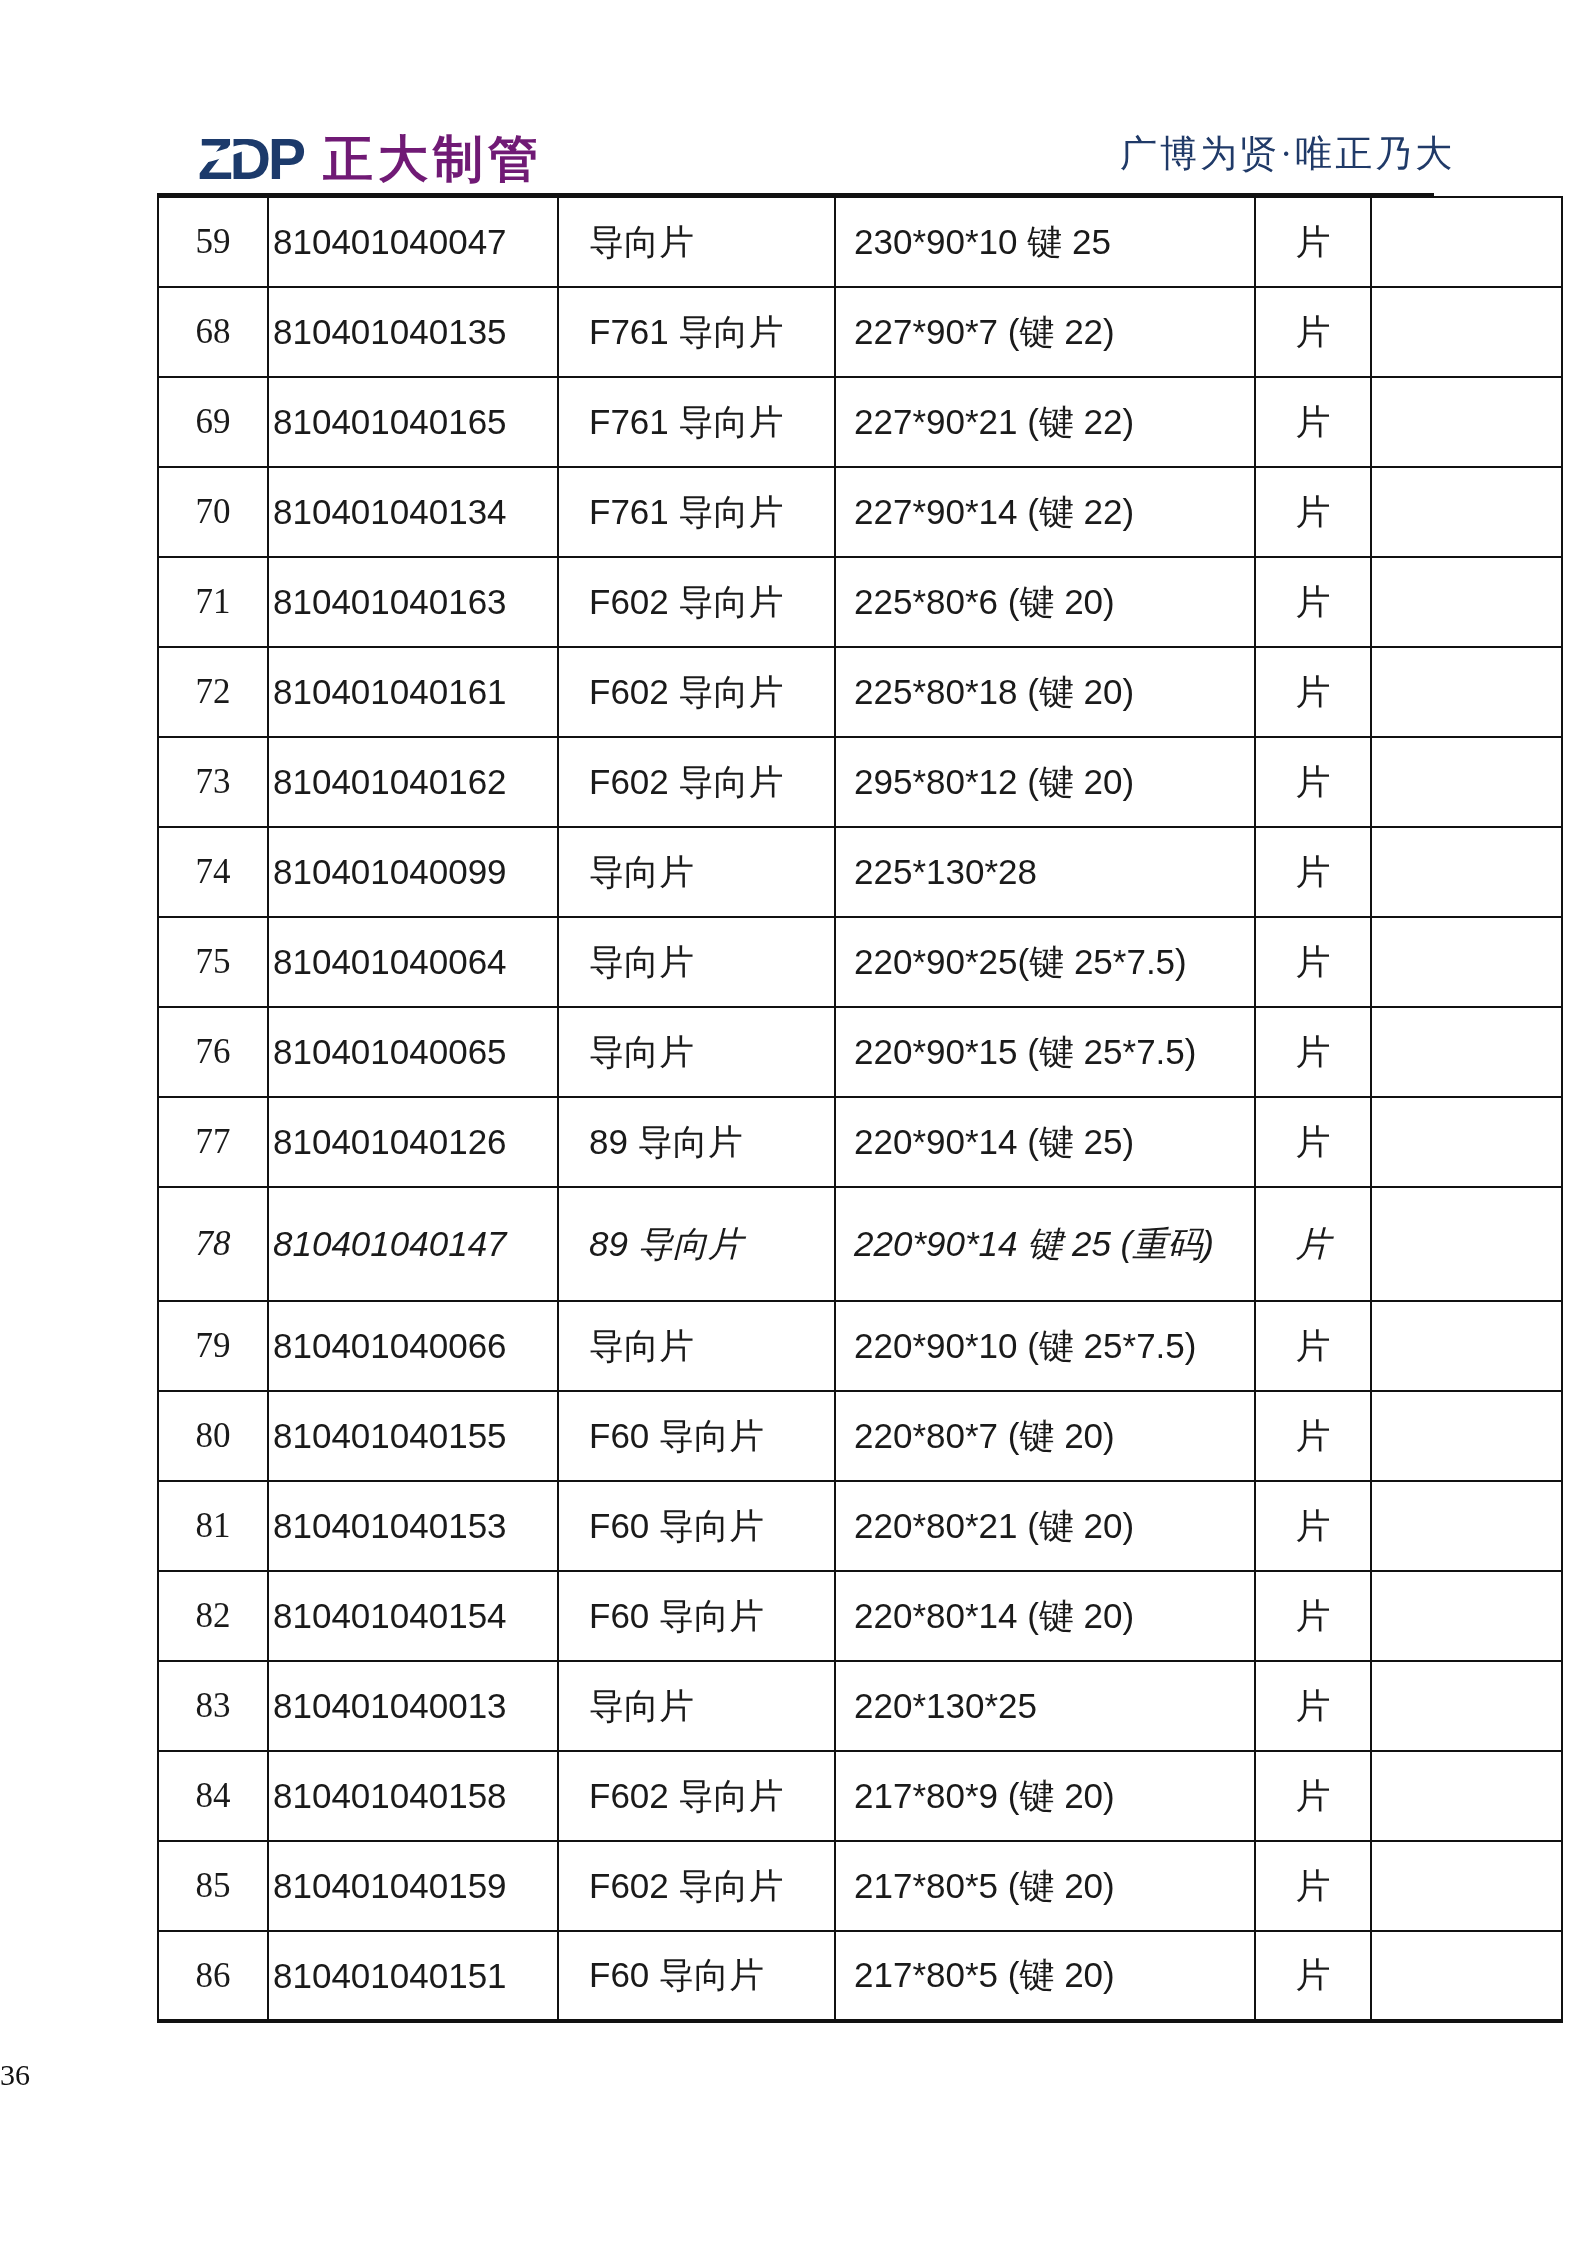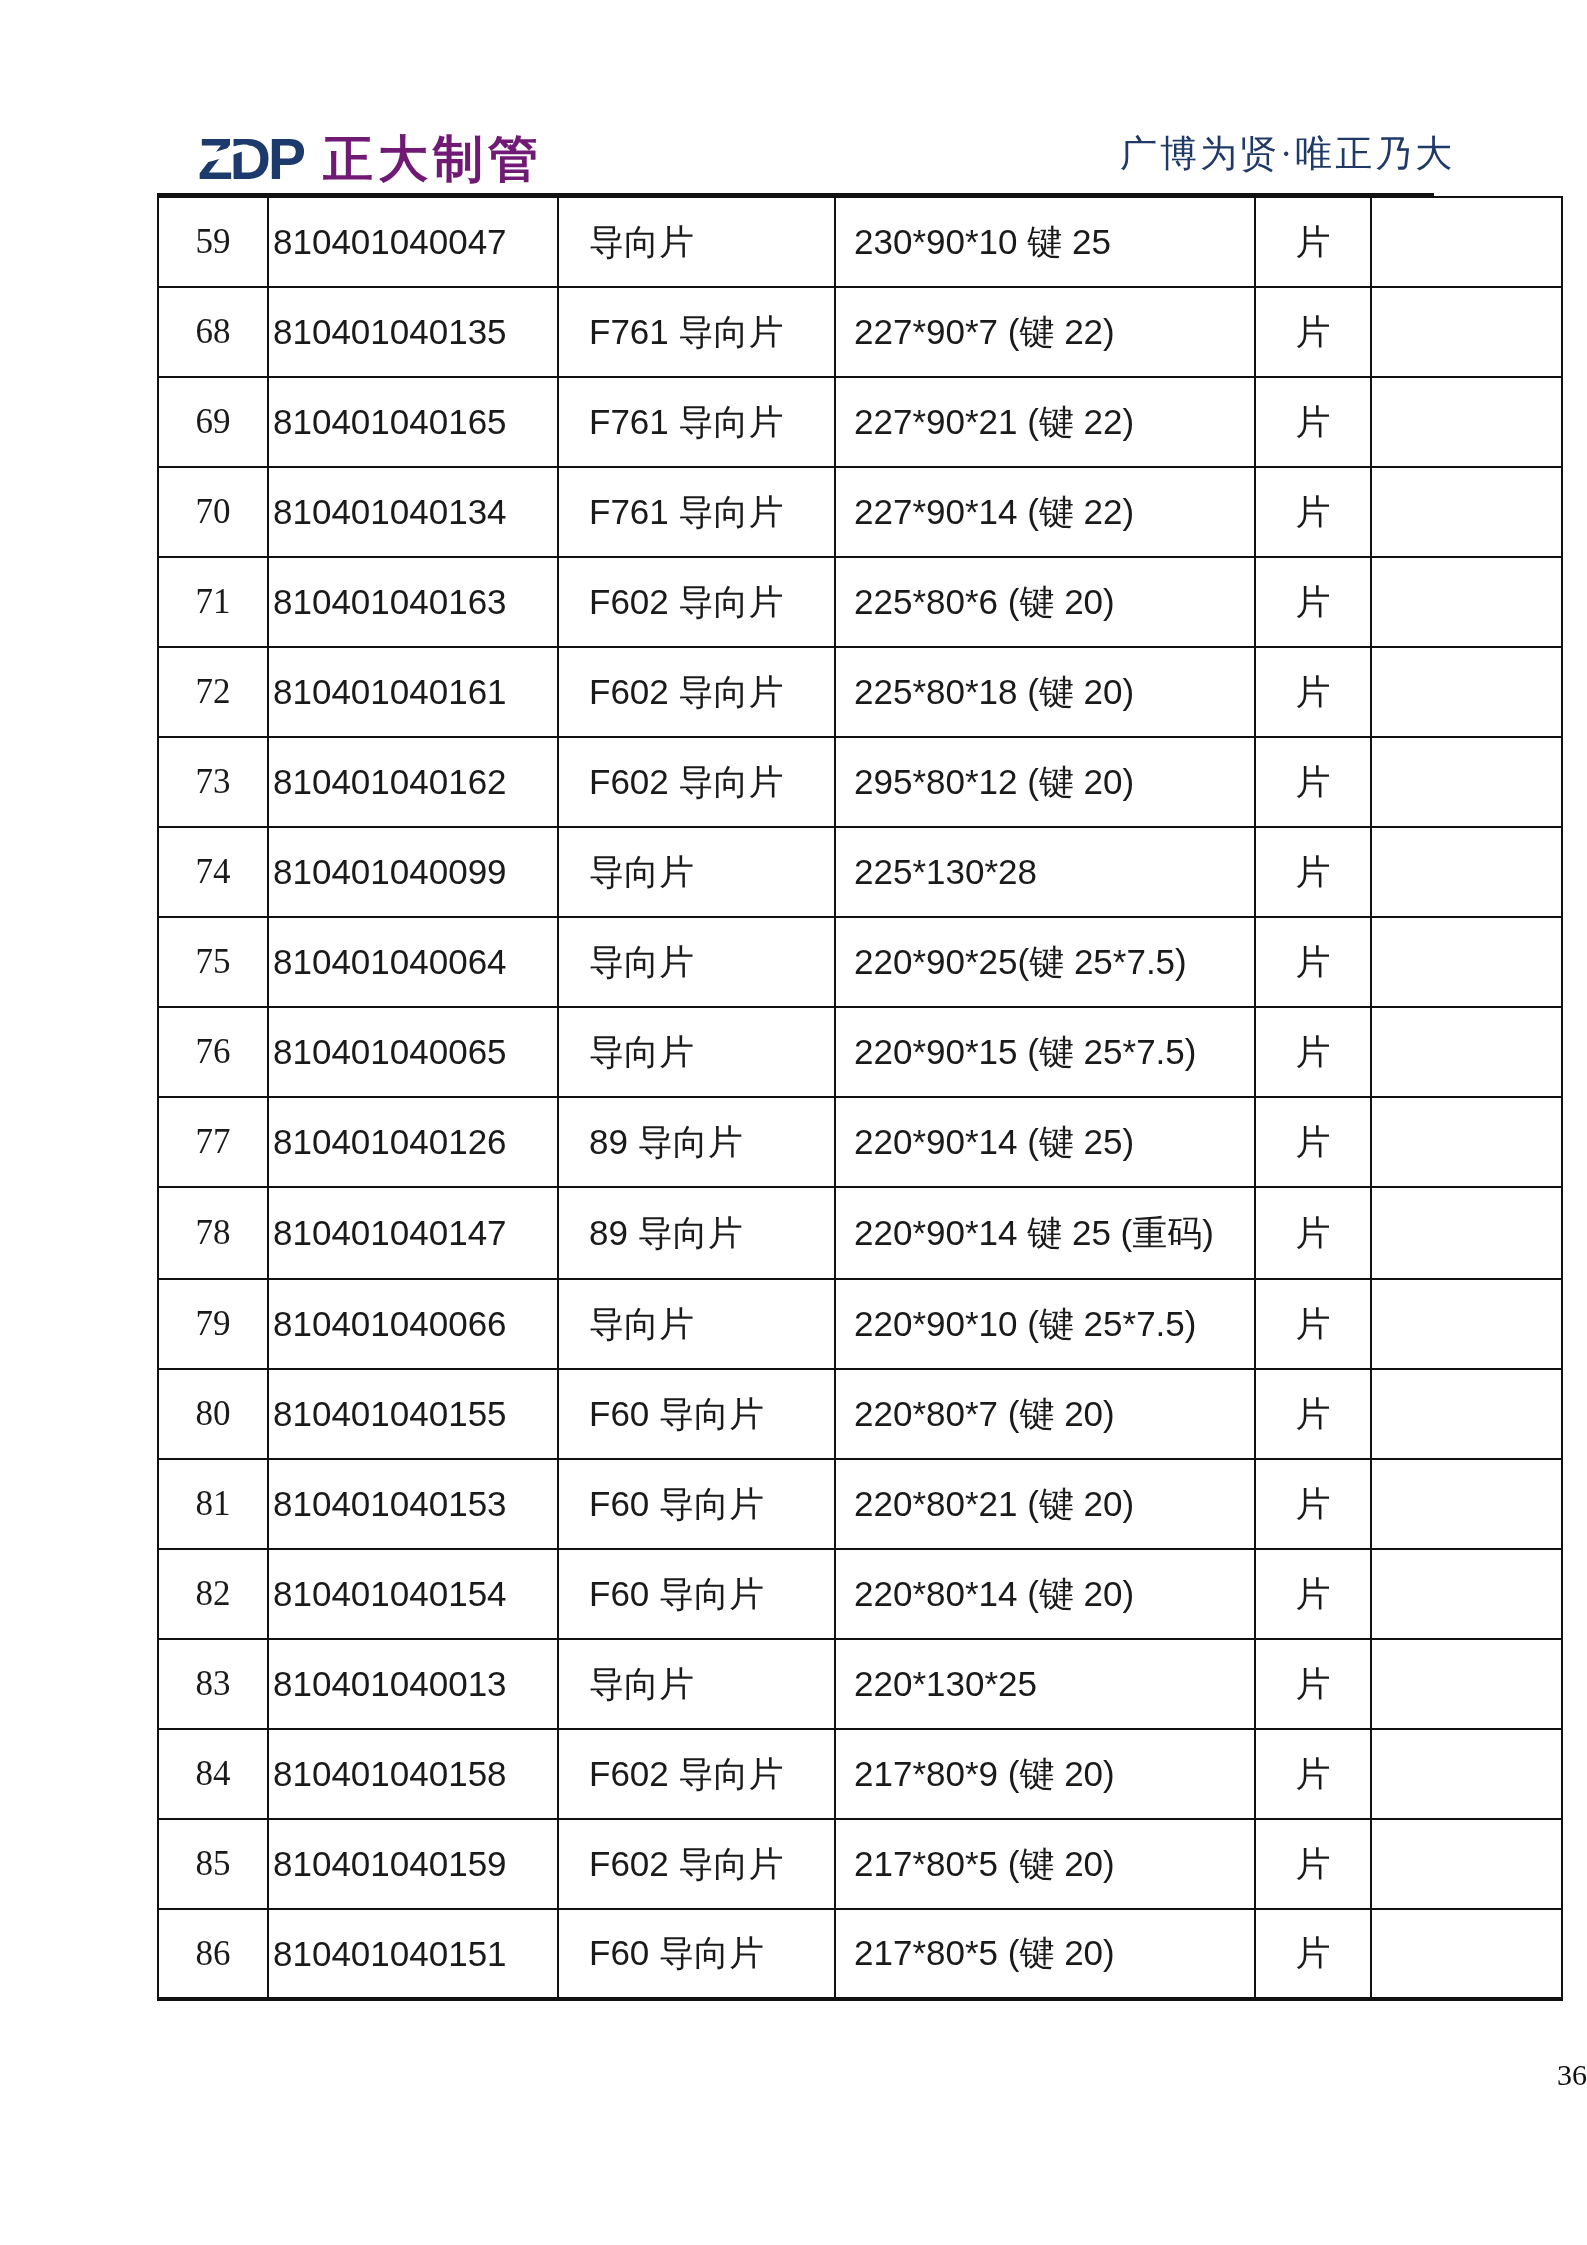--- a/index.html
+++ b/index.html
@@ -62,39 +62,39 @@
   }
   table.parts-table td{
     border:2px solid #111;
     vertical-align:middle;
     font-size:35px;
     color:#1a1a1a;
     overflow:hidden;
     white-space:nowrap;
   }
   table.parts-table tr{height:90px;}
-  table.parts-table tr.tall{height:92px;}
+  table.parts-table tr.tall{height:114px;font-style:italic;}
   td.c-index{
     text-align:center;
     font-family:"Liberation Serif","DejaVu Serif",serif;
     font-size:34px;
   }
   td.c-code{padding-left:4px;font-size:37px;letter-spacing:0px;}
   td.c-name{padding-left:30px;}
   td.c-spec{padding-left:18px;}
   td.c-unit{
     text-align:center;
     font-family:"Liberation Serif","DejaVu Serif",serif;
     font-size:36px;
   }
   td.c-remark{}
   
   .page-number{
     position:absolute;left:0;top:2058px;width:1587px;
-    text-align:right;
+    text-align:left;
     font-family:"Liberation Serif","DejaVu Serif",serif;
     font-size:30px;
     color:#111;
   }
 </style>
 </head>
 <body>
 
 <div class="page">
 

